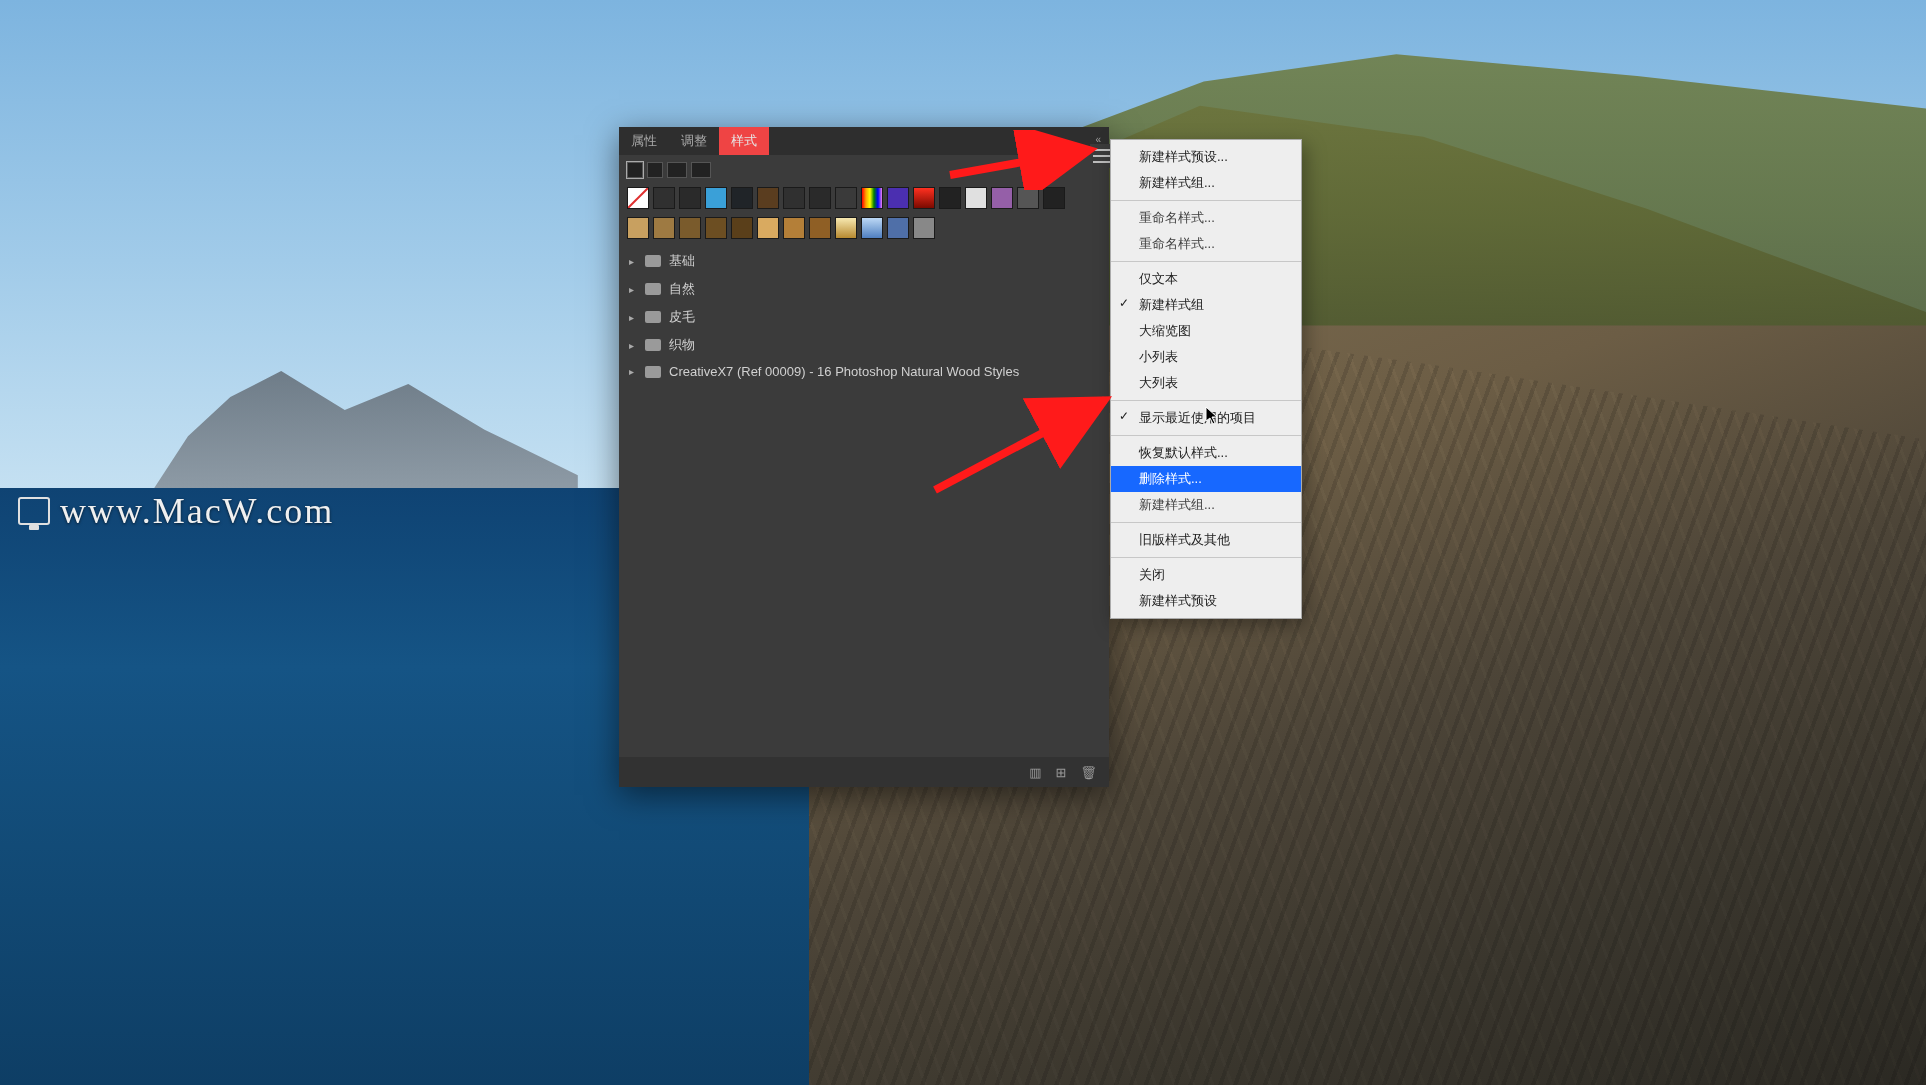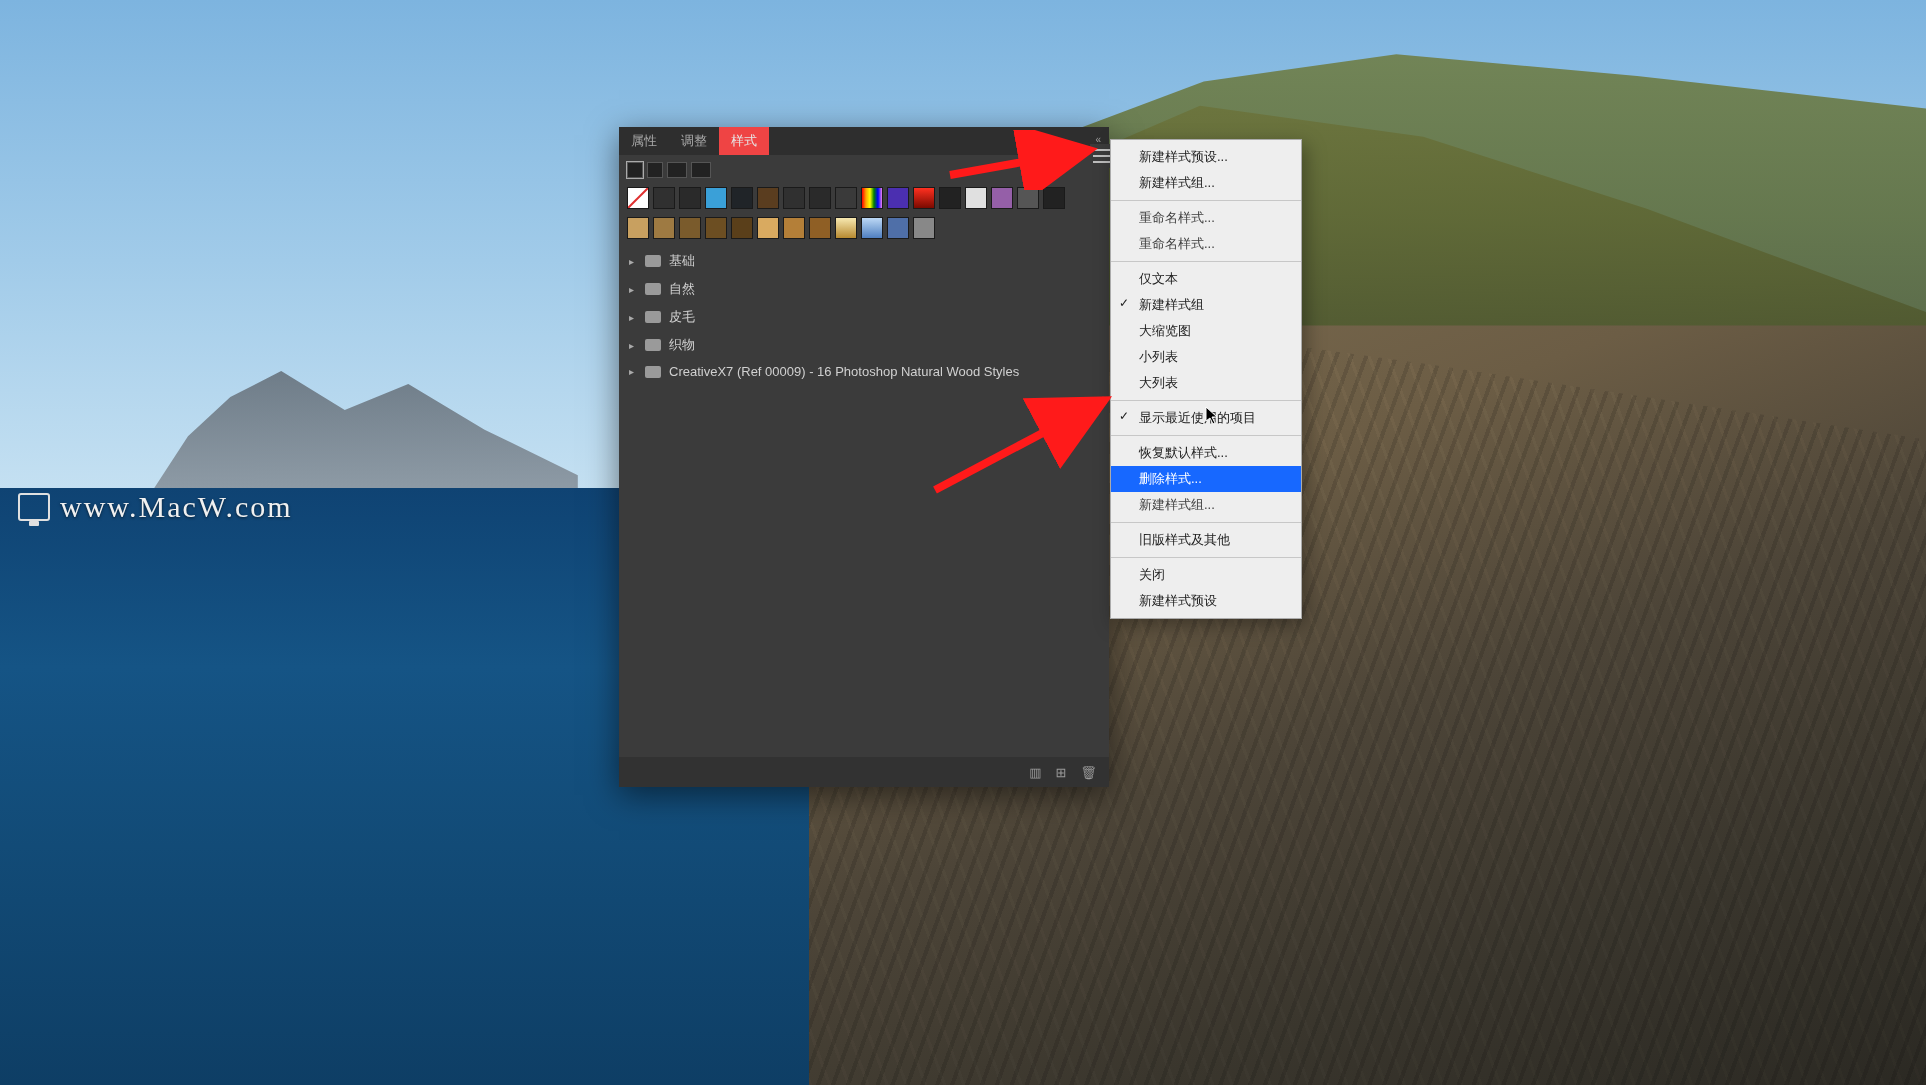--- a/index.html
+++ b/index.html
@@ -57,21 +57,21 @@
     right:0; top:5%; width:50%; height:25%;
     background: linear-gradient(180deg,#6e7b3e 0%,#5c6a34 60%,#4e5b2f 100%);
     clip-path: polygon(0% 70%, 10% 30%, 25% 10%, 45% 0%, 70% 8%, 100% 20%, 100% 100%, 0% 100%);
     opacity:0.85;
   }
 
   .watermark {
     position:absolute;
     left:18px; top:490px;
     color:#f0f0f0;
-    font-size:30px;
+    font-size:36px;
     letter-spacing:2px;
     font-family: Georgia, "Times New Roman", serif;
     text-shadow: 0 1px 3px rgba(0,0,0,0.6);
     display:flex;
     align-items:center;
     gap:10px;
   }
   .watermark .monitor {
     width:28px;height:24px;border:2px solid #e0e0e0;border-radius:3px;
     position:relative;

